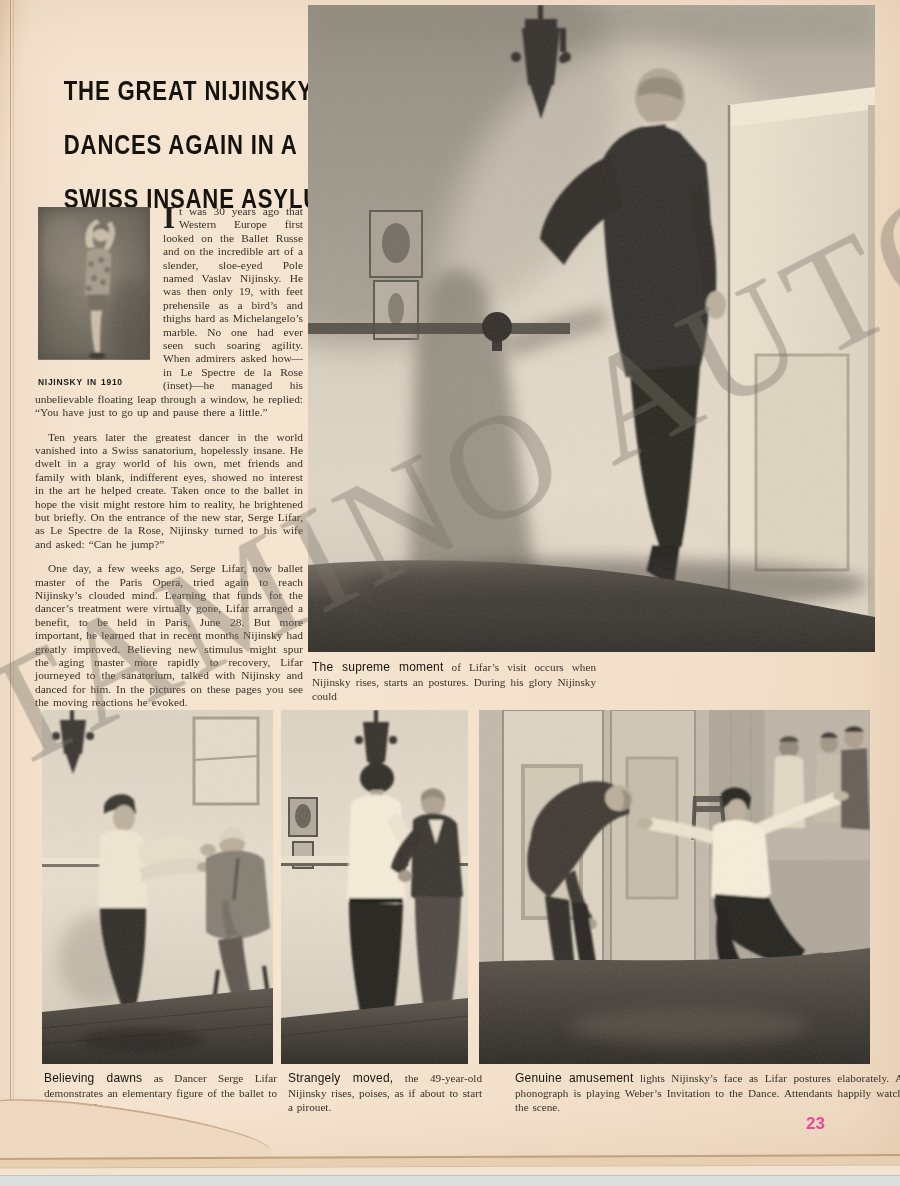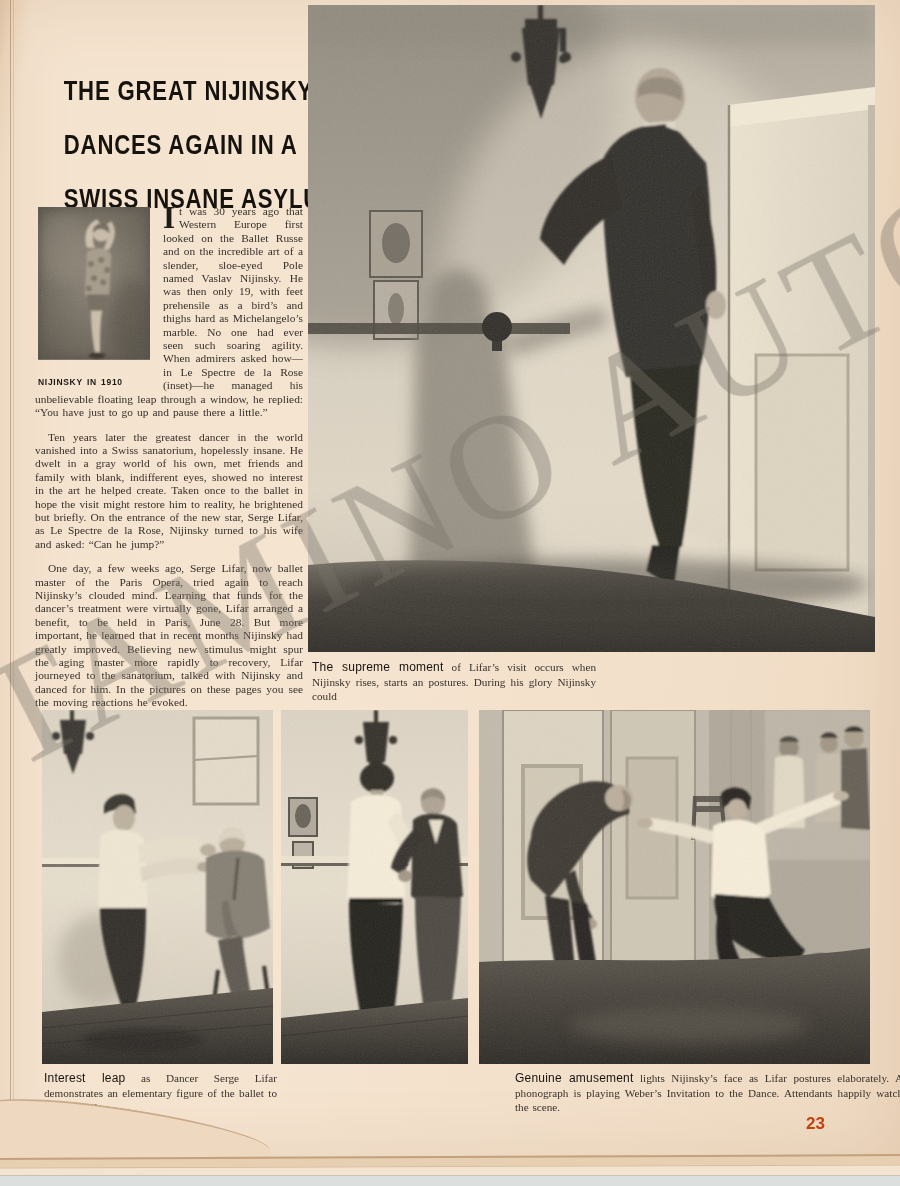--- a/index.html
+++ b/index.html
@@ -44,21 +44,21 @@
   .bp3{left:479px;top:710px;width:391px;height:354px;}
   
   .cap{font-size:11.2px;line-height:14.6px;text-align:justify;word-spacing:1px;color:#38322b;}
   .mc-left{left:312px;top:660px;width:284px;}
   .mc-right{left:620px;top:660px;width:256px;}
   .bc1{left:44px;top:1071px;width:233px;}
   .bc2{left:288px;top:1071px;width:194px;}
   .bc3{left:481px;top:1071px;width:388px;margin-left:34px;}
   
   .page-num{left:806px;top:1114px;font-family:"Liberation Sans",sans-serif;font-weight:700;
-    font-size:17px;color:#c2410c;}
+    font-size:17px;color:#ec4899;}
   .watermark{left:-50px;top:650px;font-family:"Liberation Serif",serif;font-size:150px;
     letter-spacing:8px;white-space:nowrap;color:rgba(118,112,102,.38);
     transform:rotate(-27deg);transform-origin:0 0;z-index:40;pointer-events:none;}
 </style>
 </head>
 <body>
 
 <svg width="0" height="0" style="position:absolute">
   <defs>
     <linearGradient id="g-wall" x1="0" y1="0" x2="0" y2="1">
@@ -369,21 +369,22 @@
         <path d="M236,184 L290,188 C300,208 312,228 326,240 L316,258 C292,252 264,240 246,224 C238,212 234,196 236,184 Z" fill="#1d1a14"></path>
         <path d="M240,196 C236,216 236,238 242,256 L262,252 C254,236 248,216 248,198 Z" fill="#1a1712"></path>
         <ellipse cx="334" cy="252" rx="16" ry="7" fill="#0e0c09" transform="rotate(-18 334 252)"></ellipse>
       </g>
       <path d="M0,252 C120,246 240,258 391,238 L391,354 L0,354 Z" fill="url(#g-floor2)"></path>
       <ellipse cx="210" cy="316" rx="120" ry="18" fill="#6a6255" opacity=".4" filter="url(#f-b8)"></ellipse>
       <rect width="391" height="354" filter="url(#f-grain)" opacity=".13"></rect>
     </svg>
   </div>
 
-  <div class="abs cap bc1"><span class="ld">Interest leap</span><span> as Dancer Serge Lifar demonstrates an elementary figure of the ballet to mad Nijinsky.</span></div>
+  <div class="abs cap bc1"><span class="ld">Believing dawns</span><span> as Dancer Serge Lifar demonstrates an elementary figure of the ballet to mad Nijinsky.</span></div>
+  <div class="abs cap bc2"><span class="ld">Strangely moved,</span><span> the 49-year-old Nijinsky rises, poises, as if about to start a pirouet.</span></div>
   <div class="abs cap bc3"><span class="ld">Genuine amusement</span><span> lights Nijinsky’s face as Lifar postures elaborately.  A phonograph is playing Weber’s </span><span class="it">Invitation to the Dance.</span><span> Attendants happily watch the scene.</span></div>
 
   <div class="abs page-num">23</div>
 
   <div class="abs curl curl3"></div>
   <div class="abs curl curl2"></div>
   <div class="abs curl curl1"></div>
   <div class="abs strip-a"></div>
   <div class="abs stripB"></div>
   <div class="abs stripC"></div>

